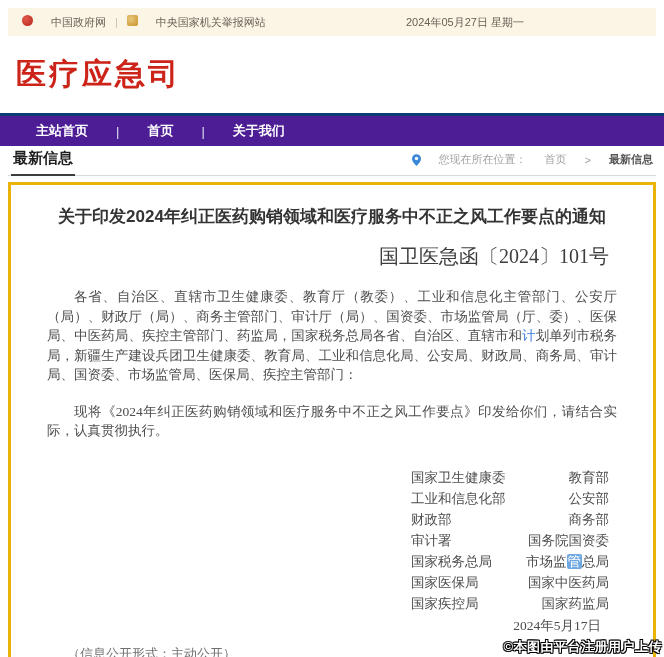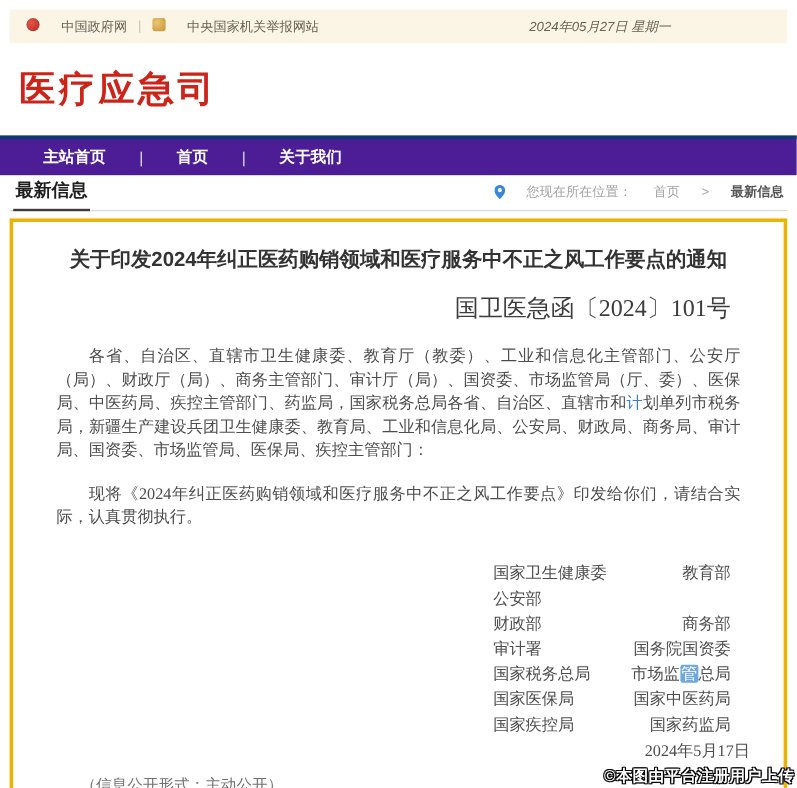--- a/index.html
+++ b/index.html
@@ -13,21 +13,21 @@
     margin:8px 8px 0 8px; height:28px; background:#fbf5e6;
     display:flex; align-items:center; padding:0 14px;
     font-size:11px; color:#6a6055;
   }
   .topbar-links { display:flex; align-items:center; }
   .top-link { display:flex; align-items:flex-start; gap:18px; cursor:pointer; }
   .emblem { width:11px; height:11px; border-radius:50%; display:inline-block; }
   .emblem-red { background:radial-gradient(circle at 35% 35%, #e2574a, #b5261c); }
   .emblem-gold { background:radial-gradient(circle at 35% 35%, #e8c77a, #c8922e); border-radius:2px; }
   .topbar-sep { color:#c9c0ae; margin:0 9px; }
-  .topbar-date { margin-left:auto; margin-right:83px; color:#6a6055;font-style:italic; }
+  .topbar-date { margin-left:auto; margin-right:118px; color:#6a6055; }
   
   .logo-row { height:77px; display:flex; align-items:center; padding-left:16px; }
   .logo-text { font-size:30px; font-weight:bold; color:#cd241a; letter-spacing:3px; }
   
   .nav {
     height:33px; background:#4c1d95; border-top:3px solid #0d3a70;
     display:flex; align-items:center; padding-left:30px;
     color:#ffffff; font-size:13px; font-weight:bold;
   }
   .nav-item { cursor:pointer; padding:0 6px; }
@@ -77,21 +77,21 @@
   .hl-link { color:#3a7ad8; }
   .hl-select { background:#6fa8e0; color:#ffffff; border-radius:2px; padding:0 1px; }
   
   .signatures {
     width:198px; margin:26px 44px 0 auto;
     font-family:"Liberation Serif", serif; font-size:13.5px; color:#4d4d4d;
   }
   .sig-row { display:flex; justify-content:space-between; line-height:21px; }
   .sig-right { text-align:right; }
   .sign-date {
-    margin:3px 28px 0 auto; text-align:right;
+    margin:3px 52px 0 auto; text-align:right;
     font-family:"Liberation Serif", serif; font-size:13.5px; color:#4d4d4d;
   }
   .footer-note {
     margin:10px 0 0 56px;
     font-family:"Liberation Serif", serif; font-size:13px; color:#707070;
   }
   
   .watermark {
     position:absolute; right:2px; bottom:1px;
     font-size:13px; font-weight:bold; color:#ffffff; letter-spacing:0.5px;
@@ -155,20 +155,21 @@
       <p><span>各省、自治区、直辖市卫生健康委、教育厅（教委）、工业和信息化主管部门、公安厅（局）、财政厅（局）、商务主管部门、审计厅（局）、国资委、市场监管局（厅、委）、医保局、中医药局、疾控主管部门、药监局，国家税务总局各省、自治区、直辖市和</span><span class="hl-link">计</span><span>划单列市税务局，新疆生产建设兵团卫生健康委、教育局、工业和信息化局、公安局、财政局、商务局、审计局、国资委、市场监管局、医保局、疾控主管部门：</span></p>
       <p><span>现将《2024年纠正医药购销领域和医疗服务中不正之风工作要点》印发给你们，请结合实际，认真贯彻执行。</span></p>
     </div>
 
   <div class="signatures" id="signatures">
       <div class="sig-row">
         <span class="sig-left"><span>国家卫生健康委</span></span>
         <span class="sig-right"><span>教育部</span></span>
       </div>
       <div class="sig-row">
+        <span class="sig-left"><span>工业和信息化部</span></span>
         <span class="sig-right"><span>公安部</span></span>
       </div>
       <div class="sig-row">
         <span class="sig-left"><span>财政部</span></span>
         <span class="sig-right"><span>商务部</span></span>
       </div>
       <div class="sig-row">
         <span class="sig-left"><span>审计署</span></span>
         <span class="sig-right"><span>国务院国资委</span></span>
       </div>

